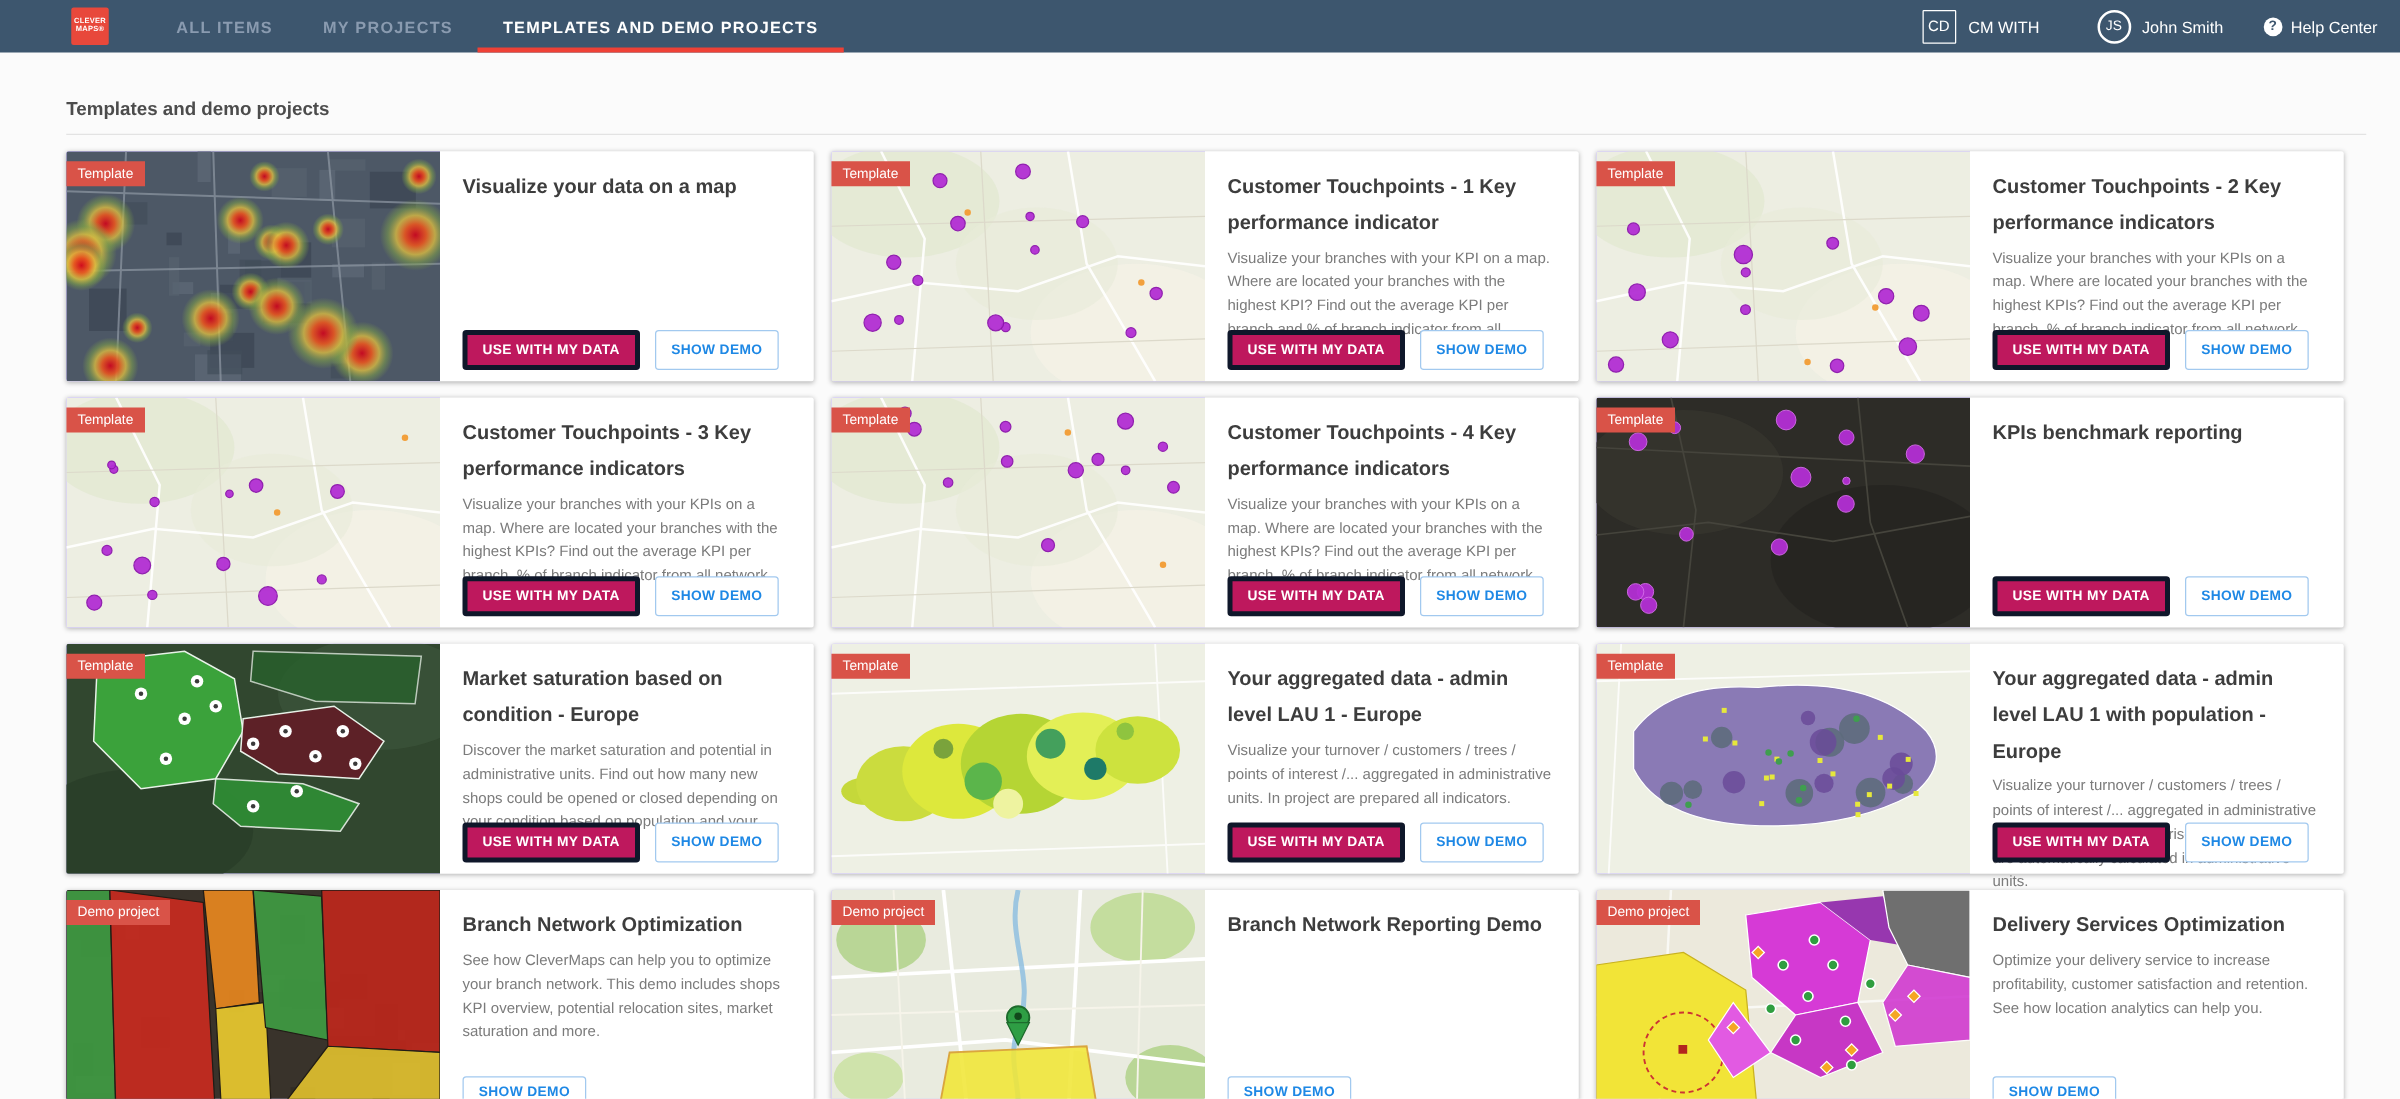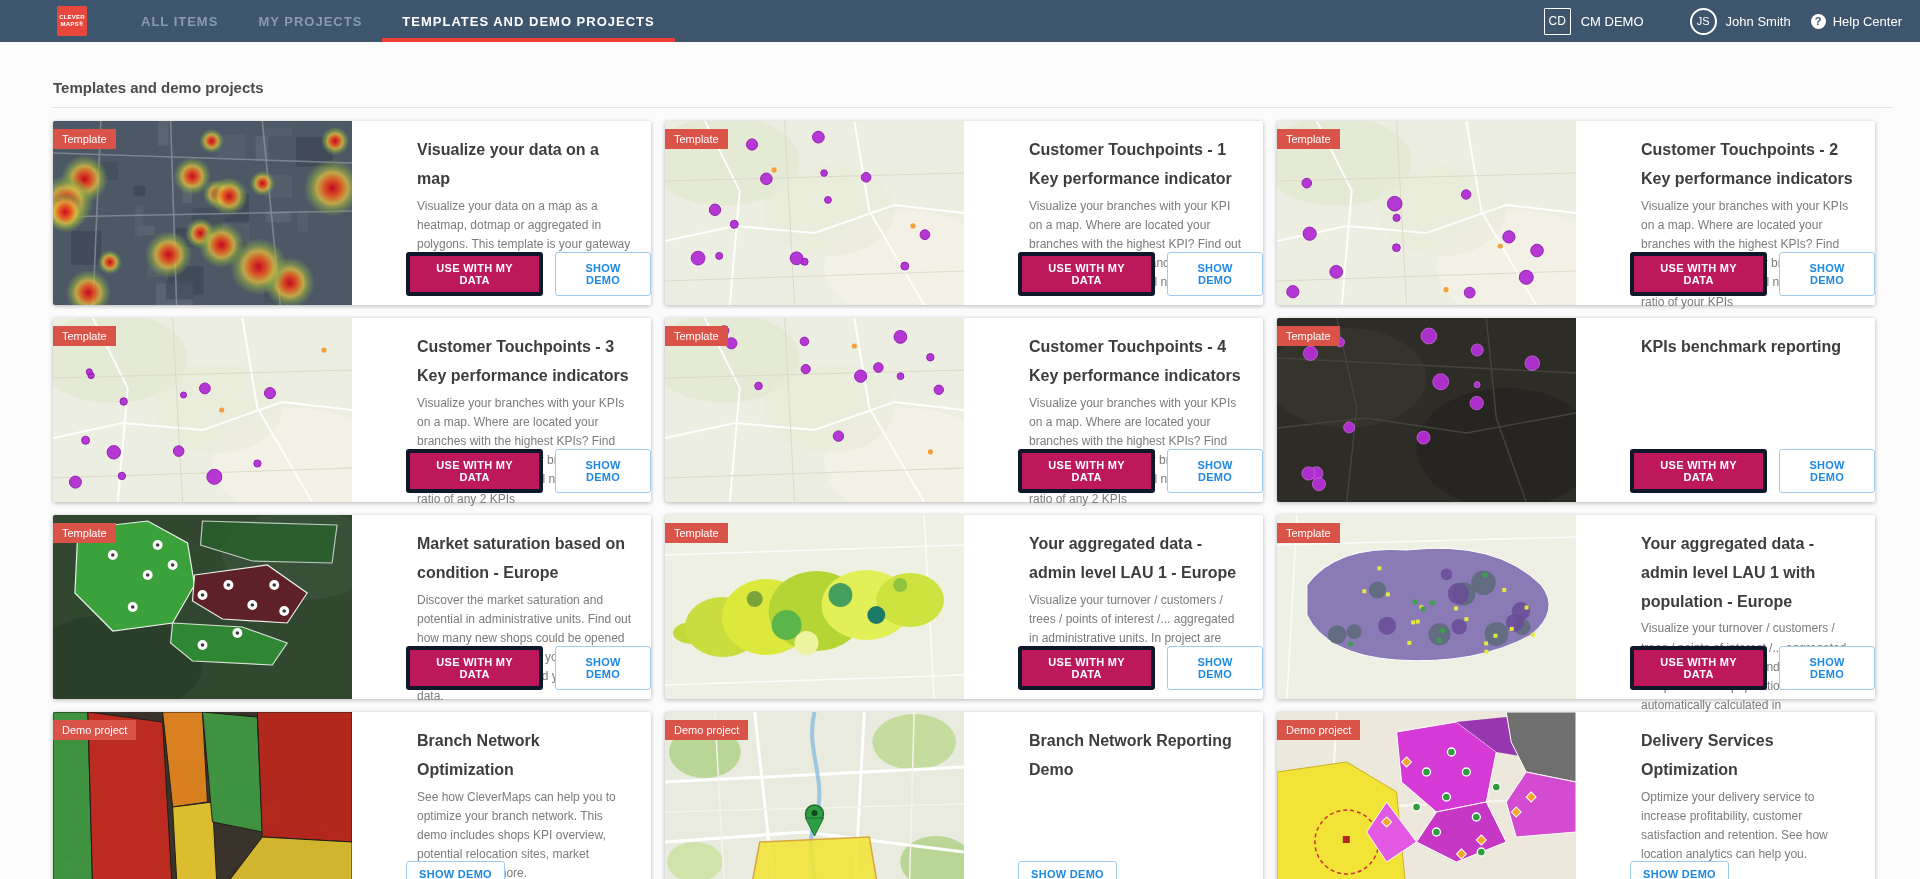--- a/index.html
+++ b/index.html
@@ -15,39 +15,39 @@
   .tab { display:flex; align-items:center; padding:16px 20px; font-size:13px; font-weight:bold;
          letter-spacing:1px; color:#8a9bb0; cursor:pointer; border-top:4px solid transparent;
          border-bottom:4px solid transparent; white-space:nowrap; }
   .tab.active { color:#ffffff; border-bottom-color:#ef4136; }
   .topbar-right { margin-left:auto; display:flex; align-items:center; color:#fff; font-size:13px; padding-right:18px; }
   .ws-badge { width:27px; height:27px; border:1px solid #fff; border-radius:1px; display:flex;
               align-items:center; justify-content:center; font-size:12px; margin-right:10px; }
   .ws-name { margin-right:46px; }
   .user-badge { width:27px; height:27px; border:2px solid #fff; border-radius:50%; display:flex;
                 align-items:center; justify-content:center; font-size:11px; margin-right:9px; }
-  .user-name { margin-right:20px; }
+  .user-name { margin-right:32px; }
   .help { display:flex; align-items:center; cursor:pointer; }
   .help-icon { width:15px; height:15px; border-radius:50%; background:#fff; color:#3d566e;
                font-size:11px; font-weight:bold; display:flex; align-items:center; justify-content:center; margin-right:7px; }
   .ws, .user { display:flex; align-items:center; cursor:pointer; }
 
   
   .page-title { margin:37px 0 11px 53px; font-size:15px; color:#4c4c4c; }
   .divider { height:1px; background:#e3e3e3; margin:0 27px 13px 53px; }
 
   .grid { display:grid; grid-template-columns:repeat(3,598px); gap:13px 14px; margin-left:53px; }
   .card { position:relative; display:flex; height:184px; background:#fff; border-radius:2px;
           box-shadow:0 1px 4px rgba(0,0,0,.28); }
   .thumb { position:relative; width:299px; height:184px; flex:none; overflow:hidden; cursor:pointer;
            border-radius:2px 0 0 2px; background:#c4b5fd; }
   .thumb svg { display:block; }
   .badge { position:absolute; top:8px; left:0; z-index:2; background:#d95348; color:#fff;
            font-size:11px; padding:4px 9px; }
-  .card-body { position:relative; flex:1; padding:10px 18px 0 29px;margin-left:36px; }
+  .card-body { position:relative; flex:1; padding:10px 18px 0 18px; }
   .card-title { font-size:16px; font-weight:bold; color:#3d3d3d; line-height:1.8; margin-top:5px; }
   .card-desc { font-size:12px; color:#7b7b7b; line-height:1.6; margin-top:3px; }
   .card-actions { position:absolute; left:18px; bottom:9px; display:flex; gap:12px; }
   .btn { font-family:"Liberation Sans", sans-serif; font-size:11px; font-weight:bold; letter-spacing:.3px;
          padding:6px 12px; border-radius:3px; cursor:pointer; }
   .btn-primary { background:#be185d; border:4px solid #0f172a; color:#fff; }
   .btn-outline { background:#fff; border:1px solid #a2c9ef; color:#1e88e5; }
 </style>
 </head>
 <body>
@@ -64,21 +64,21 @@
       <div class="tab">
         <span>MY PROJECTS</span>
       </div>
       <div class="tab active">
         <span>TEMPLATES AND DEMO PROJECTS</span>
       </div>
     </nav>
   <div class="topbar-right">
     <div class="ws">
       <span class="ws-badge">CD</span>
-      <span class="ws-name">CM DEMO</span>
+      <span class="ws-name">CM WITH</span>
     </div>
     <div class="user">
       <span class="user-badge">JS</span>
       <span class="user-name">John Smith</span>
     </div>
     <div class="help">
       <span class="help-icon">?</span>
       <span>Help Center</span>
     </div>
   </div>
@@ -151,21 +151,20 @@
           <circle cx="206.3" cy="145.6" r="28.5" fill="url(#hg)" opacity="0.9"></circle>
           <circle cx="283.1" cy="20.1" r="14.2" fill="url(#hg)" opacity="0.9"></circle>
           <circle cx="176.5" cy="75.2" r="18.9" fill="url(#hg)" opacity="0.9"></circle>
           <circle cx="159.1" cy="20.1" r="12.2" fill="url(#hg)" opacity="0.9"></circle>
           <circle cx="139.7" cy="55.3" r="18.9" fill="url(#hg)" opacity="0.9"></circle>
         </svg>
       <span class="badge">Template</span>
     </div>
     <div class="card-body">
       <h3 class="card-title">Visualize your data on a map</h3>
-      <p class="card-desc">Visualize your data on a map as a heatmap, dotmap or aggregated in polygons. This template is your gateway to Location Intelligence.</p>
       <div class="card-actions">
         <button class="btn btn-primary">USE WITH MY DATA</button>
         <button class="btn btn-outline">SHOW DEMO</button>
       </div>
     </div>
   </article>
     <article class="card">
     <div class="thumb">
         <svg viewBox="0 0 300 184" width="100%" height="100%" preserveAspectRatio="none">
           <rect width="300" height="184" fill="#edeee2"></rect>

